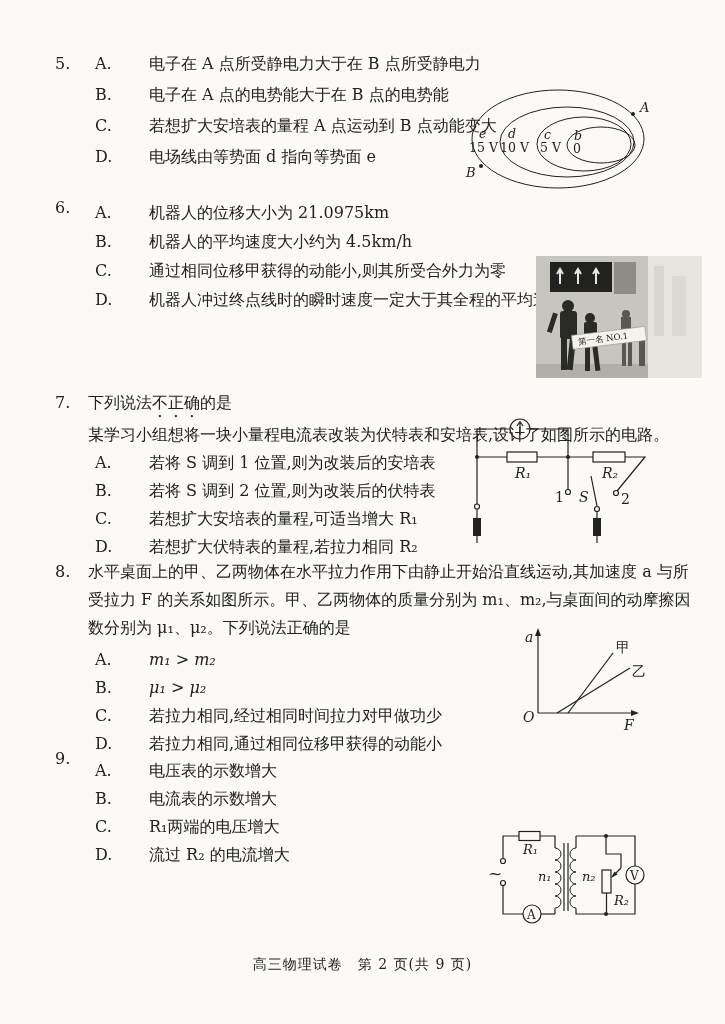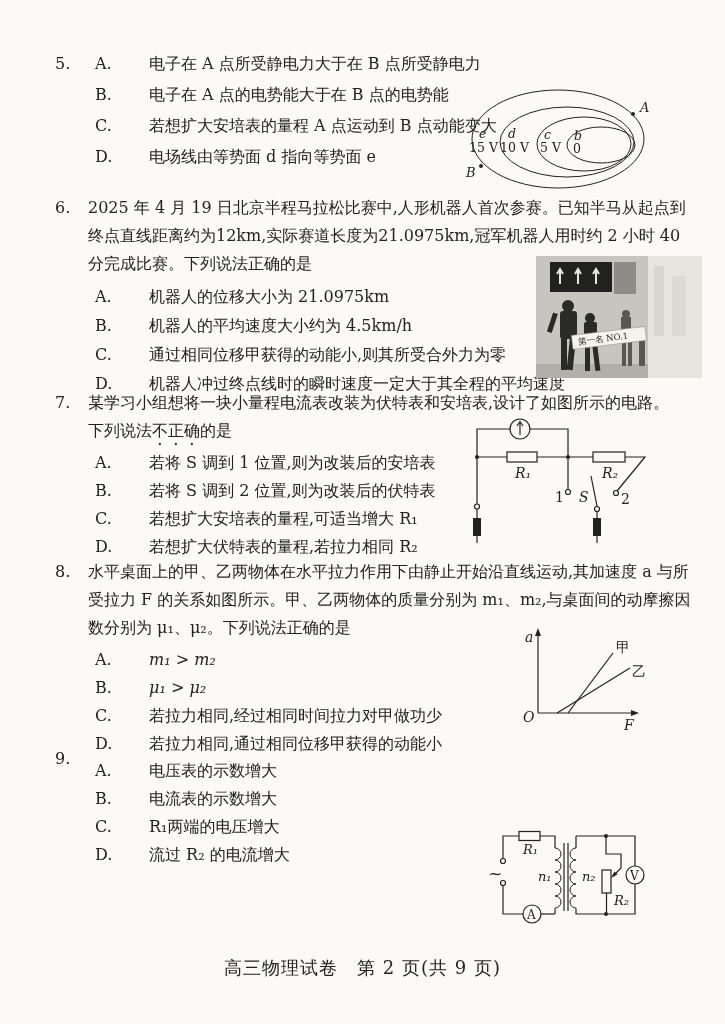--- a/index.html
+++ b/index.html
@@ -21,21 +21,21 @@
     text-emphasis:filled dot;text-emphasis-position:under right;
   }
   .fig{position:absolute;}
   svg{display:block;}
   svg text{font-family:"DejaVu Serif","Liberation Serif",serif;fill:#222;}
   .it{font-style:italic;}
   .wire{stroke:#222;stroke-width:1.2;fill:none;}
   .thin{stroke:#222;stroke-width:1;fill:none;}
   .footer{
     position:absolute;top:956px;left:0;width:100%;
-    text-align:center;font-size:18px;letter-spacing:1px;
+    text-align:center;font-size:14px;letter-spacing:1px;
   }
 </style>
 </head>
 <body>
 
 <div class="page">
 
   <div class="q" style="top:48px;line-height:31px;">
     <span class="qnum">5.</span>
     <div class="opts">
@@ -76,21 +76,20 @@
       <text x="38" y="76" font-size="12.5">10 V</text>
       <text class="it" x="82" y="63" font-size="12.5">c</text>
       <text x="78" y="76" font-size="12.5">5 V</text>
       <text class="it" x="112" y="64" font-size="12.5">b</text>
       <text x="111" y="77" font-size="12.5">0</text>
     </svg>
   </div>
 
   <div class="q" style="top:194px;">
     <span class="qnum">6.</span>
-    <div class="stem">2025 年 4 月 19 日北京半程马拉松比赛中,人形机器人首次参赛。已知半马从起点到终点直线距离约为12km,实际赛道长度为21.0975km,冠军机器人用时约 2 小时 40 分完成比赛。下列说法正确的是</div>
     <div class="opts" style="margin-top:4px;line-height:29px;">
       <div class="opt">
         <span class="lab">A.</span>
         <span class="txt">机器人的位移大小为 21.0975km</span>
       </div>
       <div class="opt">
         <span class="lab">B.</span>
         <span class="txt">机器人的平均速度大小约为 4.5km/h</span>
       </div>
       <div class="opt">
@@ -143,22 +142,22 @@
       <g transform="rotate(-7 72 82)">
         <rect x="36" y="75" width="74" height="14" fill="#f5f3ed" stroke="#9a988f" stroke-width="0.6"></rect>
         <text x="42" y="85" font-size="8.5" fill="#3a3a36">第一名 NO.1</text>
       </g>
     </svg>
   </div>
 
   <div class="q" style="top:389px;">
     <span class="qnum">7.</span>
     <div class="stem">
+      <div><span>下列说法</span><span class="em-dots">不正确</span><span>的是</span></div>
       <div>某学习小组想将一块小量程电流表改装为伏特表和安培表,设计了如图所示的电路。</div>
-      <div><span>下列说法</span><span class="em-dots">不正确</span><span>的是</span></div>
     </div>
     <div class="opts">
       <div class="opt">
         <span class="lab">A.</span>
         <span class="txt">若将 S 调到 1 位置,则为改装后的安培表</span>
       </div>
       <div class="opt">
         <span class="lab">B.</span>
         <span class="txt">若将 S 调到 2 位置,则为改装后的伏特表</span>
       </div>

